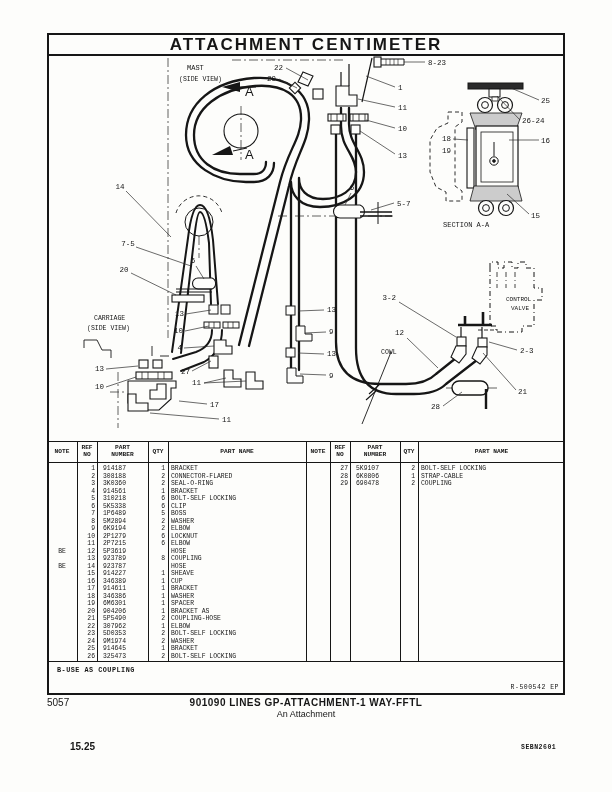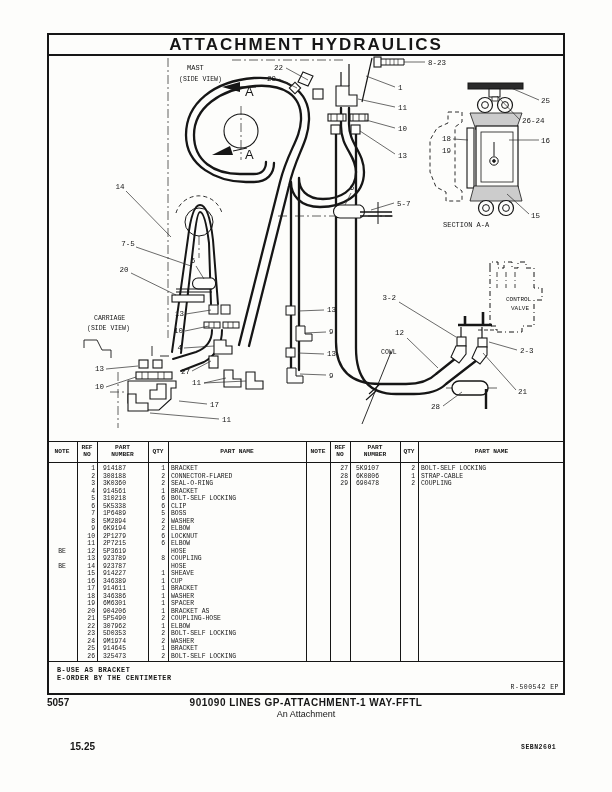--- a/index.html
+++ b/index.html
@@ -17,36 +17,36 @@
   .prow{display:flex;white-space:pre;}
   .c-note{display:inline-block;text-align:center;}
   .c-ref{display:inline-block;text-align:right;padding-right:2px;box-sizing:border-box;}
   .c-part{display:inline-block;text-align:left;padding-left:6px;box-sizing:border-box;}
   .c-qty{display:inline-block;text-align:right;padding-right:3px;box-sizing:border-box;}
   .c-name{display:inline-block;text-align:left;padding-left:3px;box-sizing:border-box;}
   #notes{position:absolute;left:47px;top:661px;width:518px;height:32px;border-top:1px solid #161616;box-sizing:border-box;}
   #notes .nline{margin-left:10px;font-size:6.8px;line-height:8px;font-weight:bold;letter-spacing:.5px;}
   #refcode{position:absolute;right:6px;bottom:2px;font-size:6.5px;letter-spacing:.5px;}
   #subband{position:absolute;left:47px;top:697px;width:518px;font-family:"Liberation Sans","DejaVu Sans",sans-serif;}
-  #pagenum{position:absolute;left:0;top:0;font-weight:bold;font-size:10px;}
+  #pagenum{position:absolute;left:0;top:0;font-weight:normal;font-size:10px;}
   #doctitle{position:absolute;left:0;top:0;width:518px;text-align:center;font-weight:bold;font-size:10px;letter-spacing:.5px;}
   #docsub{position:absolute;left:0;top:12px;width:518px;text-align:center;font-size:9px;}
   #edition{position:absolute;left:70px;top:741px;font-family:"Liberation Sans","DejaVu Sans",sans-serif;font-weight:bold;font-size:10px;}
   #manualcode{position:absolute;left:521px;top:744px;font-size:6.5px;font-weight:bold;letter-spacing:.5px;}
   text{fill:#161616;}
 </style>
 </head>
 <body>
 
 <div id="page">
 
   <div id="frame"></div>
 
   <div id="titlebar">
-    <span>ATTACHMENT HYDRAULICS</span>
+    <span>ATTACHMENT CENTIMETER</span>
   </div>
 
   <svg id="diagram" viewBox="47 56 518 385" width="518" height="385">
     <g fill="none" stroke="#161616">
 
       <g stroke-width="0.8" stroke-dasharray="9 3 2 3" stroke="#3a3a3a">
         <path d="M168,58 L168,338"></path>
         <path d="M232,60 L346,60"></path>
         <path d="M241,106 L241,160"></path>
         <path d="M278,216 L338,216"></path>
@@ -349,22 +349,21 @@
         <div class="rows" style="left:259px;width:259px">
           <div class="prow"><span class="c-note" style="width:24px"></span><span class="c-ref" style="width:20px">27</span><span class="c-part" style="width:50px">5K9107</span><span class="c-qty" style="width:18px">2</span><span class="c-name" style="width:147px">BOLT-SELF LOCKING</span></div>
           <div class="prow"><span class="c-note" style="width:24px"></span><span class="c-ref" style="width:20px">28</span><span class="c-part" style="width:50px">6K0806</span><span class="c-qty" style="width:18px">1</span><span class="c-name" style="width:147px">STRAP-CABLE</span></div>
           <div class="prow"><span class="c-note" style="width:24px"></span><span class="c-ref" style="width:20px">29</span><span class="c-part" style="width:50px">690478</span><span class="c-qty" style="width:18px">2</span><span class="c-name" style="width:147px">COUPLING</span></div>
         </div>
       </div>
   </div>
 
   <div id="notes">
     <div style="height:4px"></div>
-    <div class="nline">B-USE AS BRACKET</div>
-    <div class="nline">E-ORDER BY THE CENTIMETER</div>
+    <div class="nline">B-USE AS COUPLING</div>
     <div id="refcode">R-500542 EP</div>
   </div>
 
   <div id="subband">
     <div id="pagenum">5057</div>
     <div id="doctitle">901090 LINES GP-ATTACHMENT-1 WAY-FFTL</div>
     <div id="docsub">An Attachment</div>
   </div>
 
   <div id="edition">15.25</div>

